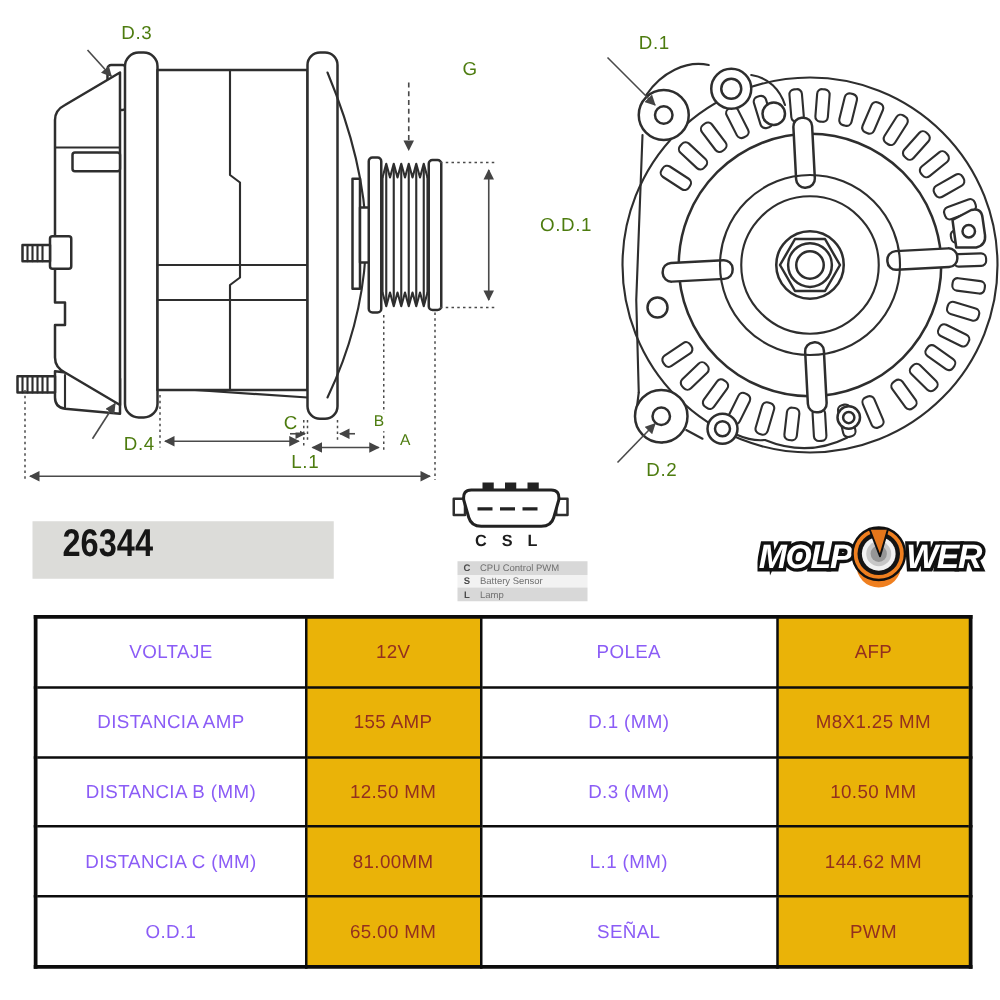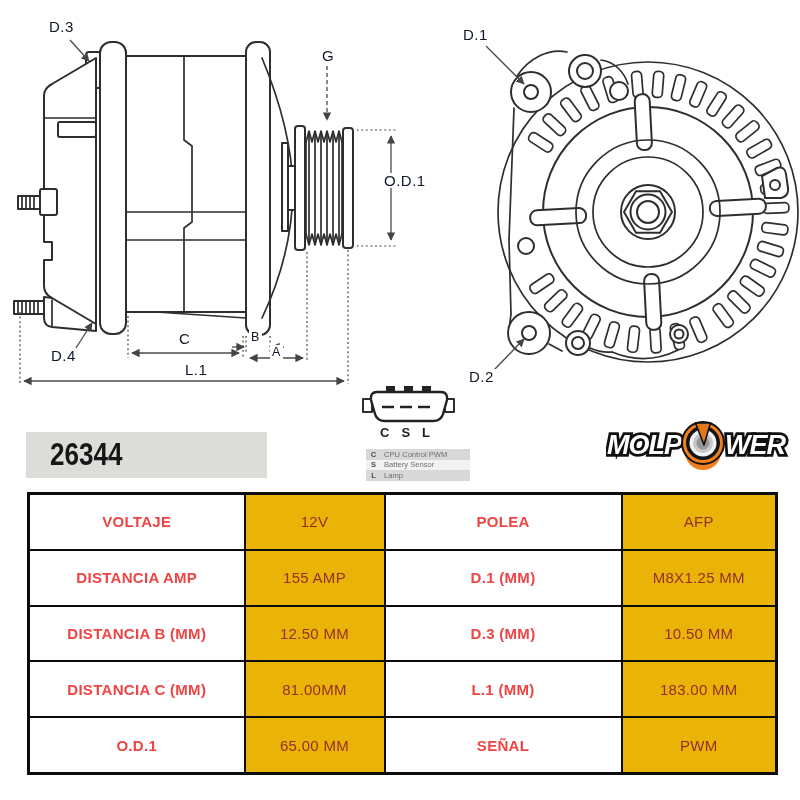--- a/index.html
+++ b/index.html
@@ -8,28 +8,28 @@
     font-family:"Liberation Sans", sans-serif;overflow:hidden;
   }
   
   #drawing-svg{position:absolute;left:0;top:0;}
   .part-line{fill:#ffffff;stroke:#2e2e2e;stroke-width:2;stroke-linejoin:round;stroke-linecap:round;}
   .part-thin{fill:none;stroke:#2e2e2e;stroke-width:1.7;stroke-linejoin:round;stroke-linecap:round;}
   .dim-line{fill:none;stroke:#4a4a4a;stroke-width:1.3;}
   .dim-dot{fill:none;stroke:#4a4a4a;stroke-width:1.2;stroke-dasharray:2 2.6;}
   .dim-dash{fill:none;stroke:#4a4a4a;stroke-width:1.3;stroke-dasharray:4 3;}
   .dim-label{
-    position:absolute;color:#0f172a;font-size:15px;letter-spacing:.5px;
-    background:#ffffff;padding:0 2px;line-height:15px;
+    position:absolute;color:#4d7c0f;font-size:15px;letter-spacing:.5px;
+    background:#ffffff;padding:0 2px;line-height:15px;margin-left:48px;
   }
   .dim-label.small{font-size:12.5px;}
   
   #part-number-panel{
     position:absolute;left:26px;top:417px;width:241px;height:46px;
-    background:#dcdcd9;display:flex;align-items:center;margin-top:15px;
+    background:#dcdcd9;display:flex;align-items:flex-start;
   }
   #part-number-panel span{
     font-size:31px;font-weight:700;color:#161616;margin-left:24px;
     transform:scaleX(.84);transform-origin:left center;letter-spacing:0px;
   }
   
   #connector-pins{
     position:absolute;left:380px;top:425px;width:50px;display:flex;
     justify-content:space-between;font-size:13px;font-weight:700;color:#1d1d1d;
   }
@@ -49,21 +49,21 @@
   
   #spec-table{
     position:absolute;left:27px;top:492px;width:748px;height:283px;
     border-collapse:collapse;table-layout:fixed;
   }
   #spec-table td{
     border:2px solid #0c0c0c;text-align:center;vertical-align:middle;
     font-size:15px;letter-spacing:.3px;height:40px;padding:0;
   }
   #spec-table{border:3px solid #0c0c0c;}
-  td.lbl{background:#ffffff;color:#ef4444;font-weight:700;}
+  td.lbl{background:#ffffff;color:#8b5cf6;font-weight:400;}
   td.val{background:#eab308;color:#93301f;font-weight:500;}
 </style>
 </head>
 <body>
 
 <svg id="drawing-svg" width="800" height="490" viewBox="0 0 800 490">
   <defs>
     <marker id="ah" viewBox="0 0 10 10" refX="9" refY="5" markerWidth="6.5" markerHeight="6.5" orient="auto-start-reverse">
       <path d="M0,0 L10,5 L0,10 Z" fill="#444"></path>
     </marker>
@@ -284,21 +284,21 @@
     <tr>
       <td class="lbl">DISTANCIA B (MM)</td>
       <td class="val">12.50 MM</td>
       <td class="lbl">D.3 (MM)</td>
       <td class="val">10.50 MM</td>
     </tr>
     <tr>
       <td class="lbl">DISTANCIA C (MM)</td>
       <td class="val">81.00MM</td>
       <td class="lbl">L.1 (MM)</td>
-      <td class="val">183.00 MM</td>
+      <td class="val">144.62 MM</td>
     </tr>
     <tr>
       <td class="lbl">O.D.1</td>
       <td class="val">65.00 MM</td>
       <td class="lbl">SEÑAL</td>
       <td class="val">PWM</td>
     </tr>
   </tbody>
 </table>
 

